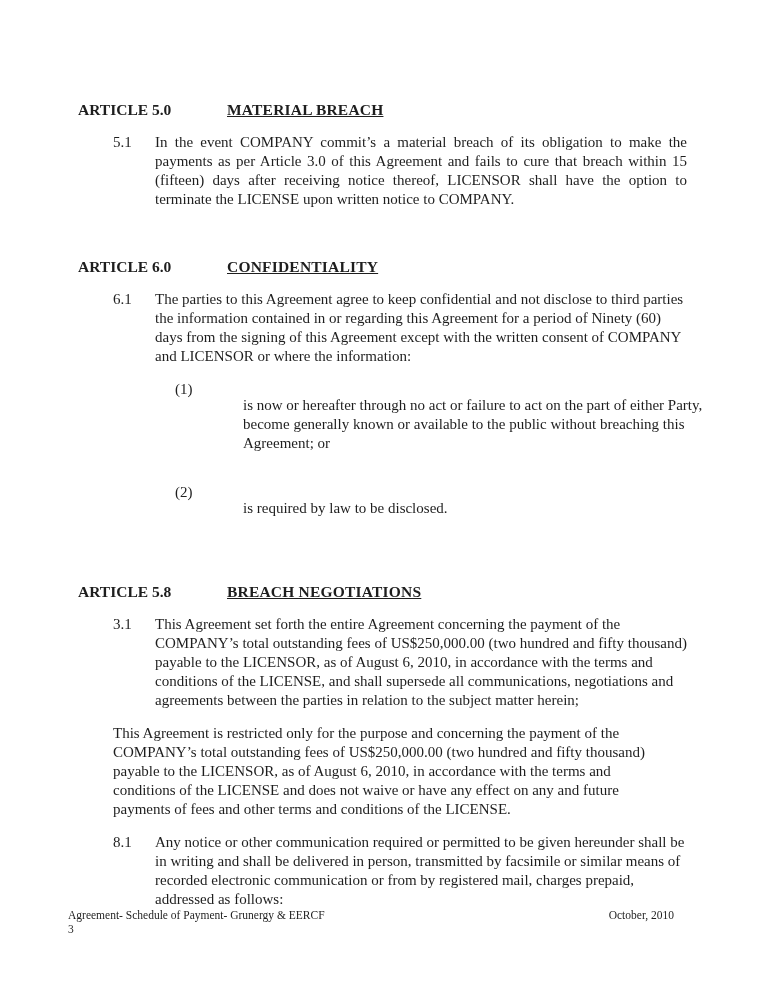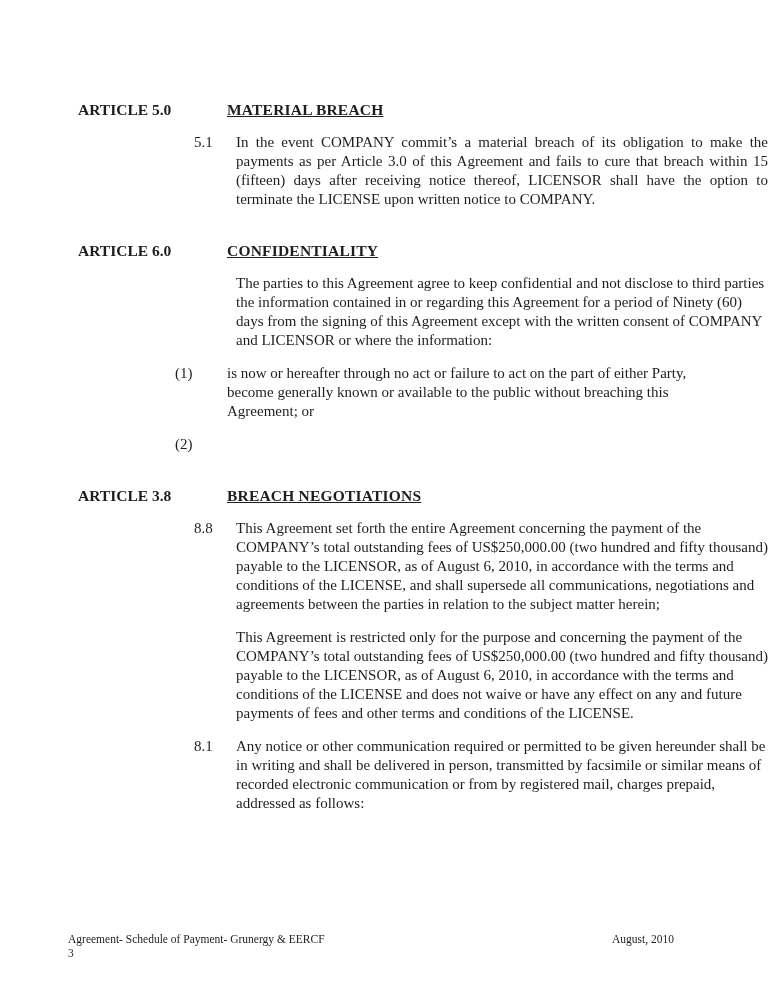--- a/index.html
+++ b/index.html
@@ -22,37 +22,36 @@
     padding: 100px 0 0 78px;
     background: #ffffff;
   }
   .article-heading {
     font-size: 15.5px;
     line-height: 19px;
     font-weight: bold;
     white-space: nowrap;
   }
   .article-heading.gap {
-    margin-top: 32px;
+    margin-top: 48px;
   }
   .art-label {
     display: inline-block;
     width: 149px;
   }
   .art-title {
     text-decoration: underline;
     letter-spacing: 0.2px;
   }
   .clause {
     display: flex;
     margin-left: 35px;
     margin-top: 14px;
     font-size: 15px;
     line-height: 19px;
-    justify-content: flex-end;
   }
   .clause-num {
     width: 42px;
     flex-shrink: 0;
   }
   .clause-text {
     margin: 0;
     width: 532px;
   }
   .justify {
@@ -64,28 +63,28 @@
     margin-left: 97px;
     margin-top: 14px;
     font-size: 15px;
     line-height: 19px;
   }
   .sub-num {
     width: 52px;
     flex-shrink: 0;
   }
   .sub-text {
-    margin: 0;
+    margin: 16px;
     width: 462px;
   }
   .page-footer {
     position: absolute;
     left: 68px;
     right: 94px;
-    top: 932px;
+    top: 908px;
     font-size: 11.5px;
     line-height: 14px;
   }
   .footer-row {
     display: flex;
     justify-content: space-between;
     align-items: flex-start;
   }
 </style>
 </head>
@@ -98,47 +97,49 @@
   </div>
   <div class="clause">
     <span class="clause-num">5.1</span>
     <p class="clause-text justify">In the event COMPANY commit’s a material breach of its obligation to make the payments as per Article 3.0 of this Agreement and fails to cure that breach within 15 (fifteen) days after receiving notice thereof, LICENSOR shall have the option to terminate the LICENSE upon written notice to COMPANY.</p>
   </div>
 
   <div class="article-heading gap">
     <span class="art-label">ARTICLE 6.0</span><span class="art-title">CONFIDENTIALITY</span>
   </div>
   <div class="clause">
+    <span class="clause-num">6.1</span>
     <p class="clause-text">The parties to this Agreement agree to keep confidential and not disclose to third parties the information contained in or regarding this Agreement for a period of Ninety (60) days from the signing of this Agreement except with the written consent of COMPANY and LICENSOR or where the information:</p>
   </div>
   <div class="subclause">
     <span class="sub-num">(1)</span>
     <p class="sub-text">is now or hereafter through no act or failure to act on the part of either Party, become generally known or available to the public without breaching this Agreement; or</p>
   </div>
   <div class="subclause">
     <span class="sub-num">(2)</span>
+    <p class="sub-text">is required by law to be disclosed.</p>
   </div>
 
   <div class="article-heading gap">
-    <span class="art-label">ARTICLE 3.8</span><span class="art-title">BREACH NEGOTIATIONS</span>
+    <span class="art-label">ARTICLE 5.8</span><span class="art-title">BREACH NEGOTIATIONS</span>
   </div>
   <div class="clause">
-    <span class="clause-num">8.8</span>
+    <span class="clause-num">3.1</span>
     <p class="clause-text">This Agreement set forth the entire Agreement concerning the payment of the COMPANY’s total outstanding fees of US$250,000.00 (two hundred and fifty thousand) payable to the LICENSOR, as of August 6, 2010, in accordance with the terms and conditions of the LICENSE, and shall supersede all communications, negotiations and agreements between the parties in relation to the subject matter herein;</p>
   </div>
   <div class="clause">
     <p class="clause-text">This Agreement is restricted only for the purpose and concerning the payment of the COMPANY’s total outstanding fees of US$250,000.00 (two hundred and fifty thousand) payable to the LICENSOR, as of August 6, 2010, in accordance with the terms and conditions of the LICENSE and does not waive or have any effect on any and future payments of fees and other terms and conditions of the LICENSE.</p>
   </div>
 
   <div class="clause">
     <span class="clause-num">8.1</span>
     <p class="clause-text">Any notice or other communication required or permitted to be given hereunder shall be in writing and shall be delivered in person, transmitted by facsimile or similar means of recorded electronic communication or from by registered mail, charges prepaid, addressed as follows:</p>
   </div>
 
   <div class="page-footer">
     <div class="footer-row">
       <span>Agreement- Schedule of Payment- Grunergy &amp; EERCF</span>
-      <span>August, 2010</span>
+      <span>October, 2010</span>
     </div>
     <div>3</div>
   </div>
 
 </div>
 
 </body></html>

